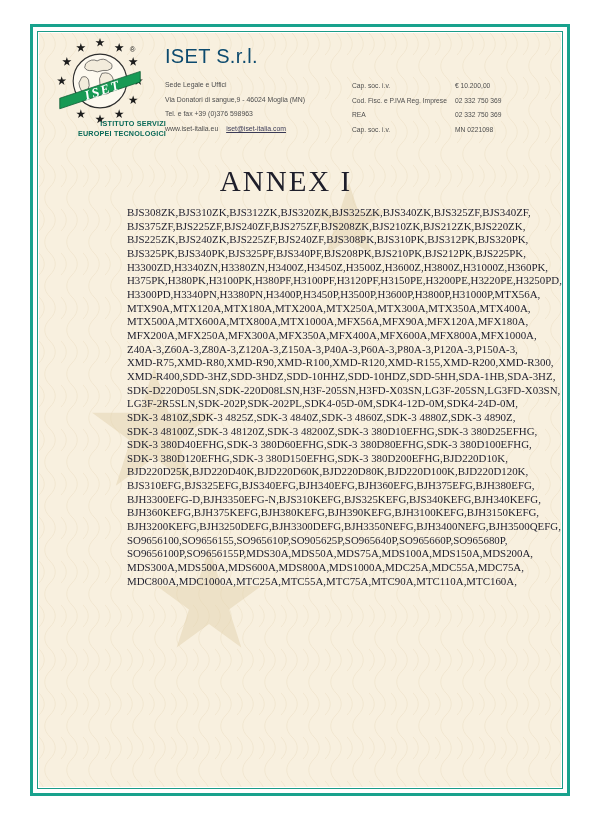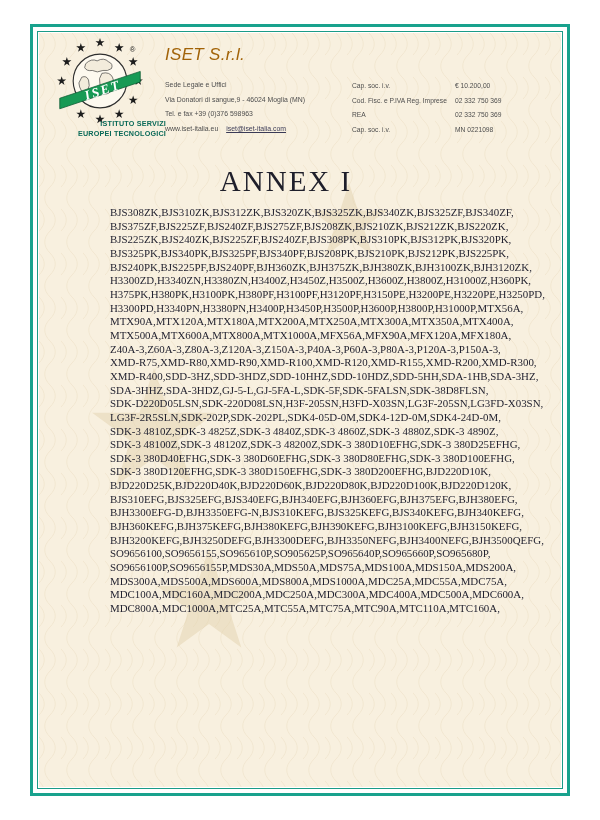--- a/index.html
+++ b/index.html
@@ -6,30 +6,30 @@
   .page{position:relative;width:600px;height:820px;background:#ffffff;overflow:hidden;
         font-family:"Liberation Sans",sans-serif;}
   .paper{position:absolute;left:39px;right:39px;top:33px;bottom:33px;background:#f8f0df;}
   .paper svg{position:absolute;left:0;top:0;width:100%;height:100%;}
   .frame{position:absolute;pointer-events:none;}
   .frame-thick{left:30px;right:30px;top:24px;bottom:24px;border:3.5px solid #18a28d;}
   .frame-thin{left:37px;right:37px;top:31px;bottom:31px;border:1.5px solid #1a9b87;}
   .logo-svg{position:absolute;left:55px;top:35px;width:90px;height:92px;}
   .logo-caption{position:absolute;left:34px;top:119px;width:132px;text-align:right;
         font-size:7.2px;font-weight:bold;line-height:9.6px;color:#0a6a58;letter-spacing:.2px;}
-  .company-name{position:absolute;left:165px;top:45px;font-size:17px;color:#a16207;letter-spacing:.3px;font-style:italic;}
+  .company-name{position:absolute;left:165px;top:45px;font-size:20px;color:#0c4a6e;letter-spacing:.3px;}
   .addr{position:absolute;left:165px;top:78px;width:190px;font-size:6.9px;color:#4e4e4e;line-height:14.6px;}
   .addr .email{text-decoration:underline;margin-left:6px;color:#3a3a56;}
   .registry{position:absolute;left:352px;top:79px;width:180px;font-size:6.7px;color:#4e4e4e;line-height:14.6px;}
   .registry .row{display:flex;}
   .registry .lbl{width:103px;flex:none;}
   .registry .val{flex:1;}
   .annex-title{position:absolute;left:0;top:165px;width:572px;text-align:center;
         font-family:"Liberation Serif",serif;font-size:29px;letter-spacing:2px;color:#1e1e2a;}
-  .codes{position:absolute;left:110px;top:206px;width:400px;
+  .codes{position:absolute;left:127px;top:206px;width:400px;
         font-family:"Liberation Serif",serif;font-size:10.9px;line-height:13.65px;color:#232331;}
   .codes div{white-space:nowrap;}
 </style>
 </head>
 <body>
 
 <div class="page">
 
   <div class="paper">
     <svg width="522" height="754">
@@ -114,41 +114,39 @@
     </div>
   </div>
 
   <div class="annex-title">ANNEX I</div>
 
   <div class="codes">
     <div>BJS308ZK,BJS310ZK,BJS312ZK,BJS320ZK,BJS325ZK,BJS340ZK,BJS325ZF,BJS340ZF,</div>
     <div>BJS375ZF,BJS225ZF,BJS240ZF,BJS275ZF,BJS208ZK,BJS210ZK,BJS212ZK,BJS220ZK,</div>
     <div>BJS225ZK,BJS240ZK,BJS225ZF,BJS240ZF,BJS308PK,BJS310PK,BJS312PK,BJS320PK,</div>
     <div>BJS325PK,BJS340PK,BJS325PF,BJS340PF,BJS208PK,BJS210PK,BJS212PK,BJS225PK,</div>
-    <div>BJS240PK,BJS225PF,BJS240PF,BJH360ZK,BJH375ZK,BJH380ZK,BJH3100ZK,BJH3120ZK,</div>
     <div>H3300ZD,H3340ZN,H3380ZN,H3400Z,H3450Z,H3500Z,H3600Z,H3800Z,H31000Z,H360PK,</div>
     <div>H375PK,H380PK,H3100PK,H380PF,H3100PF,H3120PF,H3150PE,H3200PE,H3220PE,H3250PD,</div>
     <div>H3300PD,H3340PN,H3380PN,H3400P,H3450P,H3500P,H3600P,H3800P,H31000P,MTX56A,</div>
     <div>MTX90A,MTX120A,MTX180A,MTX200A,MTX250A,MTX300A,MTX350A,MTX400A,</div>
     <div>MTX500A,MTX600A,MTX800A,MTX1000A,MFX56A,MFX90A,MFX120A,MFX180A,</div>
+    <div>MFX200A,MFX250A,MFX300A,MFX350A,MFX400A,MFX600A,MFX800A,MFX1000A,</div>
     <div>Z40A-3,Z60A-3,Z80A-3,Z120A-3,Z150A-3,P40A-3,P60A-3,P80A-3,P120A-3,P150A-3,</div>
     <div>XMD-R75,XMD-R80,XMD-R90,XMD-R100,XMD-R120,XMD-R155,XMD-R200,XMD-R300,</div>
     <div>XMD-R400,SDD-3HZ,SDD-3HDZ,SDD-10HHZ,SDD-10HDZ,SDD-5HH,SDA-1HB,SDA-3HZ,</div>
-    <div>SDA-3HHZ,SDA-3HDZ,GJ-5-L,GJ-5FA-L,SDK-5F,SDK-5FALSN,SDK-38D8FLSN,</div>
     <div>SDK-D220D05LSN,SDK-220D08LSN,H3F-205SN,H3FD-X03SN,LG3F-205SN,LG3FD-X03SN,</div>
     <div>LG3F-2R5SLN,SDK-202P,SDK-202PL,SDK4-05D-0M,SDK4-12D-0M,SDK4-24D-0M,</div>
     <div>SDK-3 4810Z,SDK-3 4825Z,SDK-3 4840Z,SDK-3 4860Z,SDK-3 4880Z,SDK-3 4890Z,</div>
     <div>SDK-3 48100Z,SDK-3 48120Z,SDK-3 48200Z,SDK-3 380D10EFHG,SDK-3 380D25EFHG,</div>
     <div>SDK-3 380D40EFHG,SDK-3 380D60EFHG,SDK-3 380D80EFHG,SDK-3 380D100EFHG,</div>
     <div>SDK-3 380D120EFHG,SDK-3 380D150EFHG,SDK-3 380D200EFHG,BJD220D10K,</div>
     <div>BJD220D25K,BJD220D40K,BJD220D60K,BJD220D80K,BJD220D100K,BJD220D120K,</div>
     <div>BJS310EFG,BJS325EFG,BJS340EFG,BJH340EFG,BJH360EFG,BJH375EFG,BJH380EFG,</div>
     <div>BJH3300EFG-D,BJH3350EFG-N,BJS310KEFG,BJS325KEFG,BJS340KEFG,BJH340KEFG,</div>
     <div>BJH360KEFG,BJH375KEFG,BJH380KEFG,BJH390KEFG,BJH3100KEFG,BJH3150KEFG,</div>
     <div>BJH3200KEFG,BJH3250DEFG,BJH3300DEFG,BJH3350NEFG,BJH3400NEFG,BJH3500QEFG,</div>
     <div>SO9656100,SO9656155,SO965610P,SO905625P,SO965640P,SO965660P,SO965680P,</div>
     <div>SO9656100P,SO9656155P,MDS30A,MDS50A,MDS75A,MDS100A,MDS150A,MDS200A,</div>
     <div>MDS300A,MDS500A,MDS600A,MDS800A,MDS1000A,MDC25A,MDC55A,MDC75A,</div>
-    <div>MDC100A,MDC160A,MDC200A,MDC250A,MDC300A,MDC400A,MDC500A,MDC600A,</div>
     <div>MDC800A,MDC1000A,MTC25A,MTC55A,MTC75A,MTC90A,MTC110A,MTC160A,</div>
   </div>
 
 </div>
 
 </body></html>

